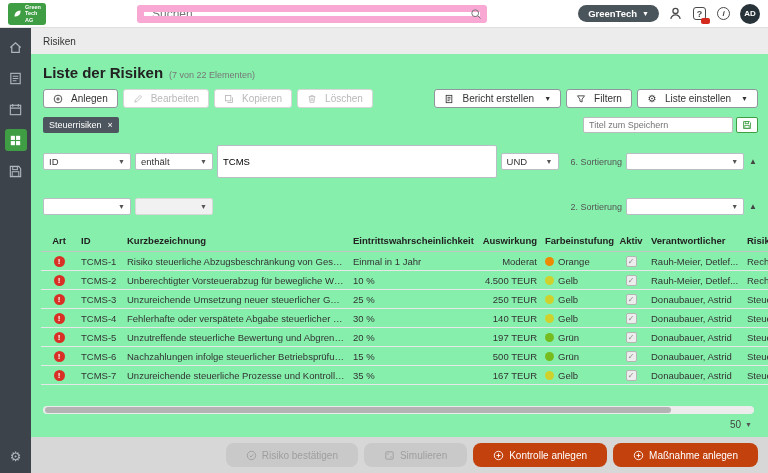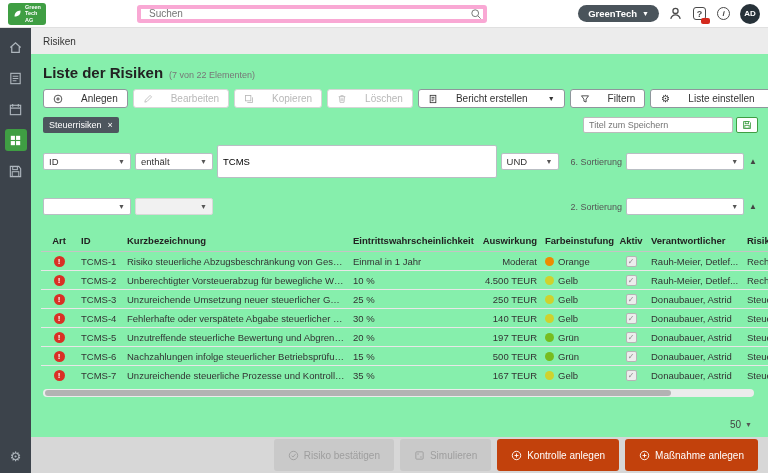--- a/index.html
+++ b/index.html
@@ -7,21 +7,21 @@
   body{font-family:"Liberation Sans",sans-serif;font-size:10px;color:#333;background:#ececec}
   .app{width:768px;height:473px;display:flex;flex-direction:column}
 
   
   .topbar{height:28px;background:#fff;border-bottom:1px solid #e0e0e0;display:flex;align-items:center;padding:0 8px;flex-shrink:0}
   .logo{display:flex;align-items:center;gap:3px;background:#3f9e43;border-radius:3px;padding:2px 5px;height:22px;cursor:pointer}
   .logo .leaf{width:9px;height:9px;display:flex}
   .logo-text{color:#fff;font-weight:bold;font-size:5.5px;line-height:1.15}
   .top-center{flex:1;display:flex;justify-content:center}
   .search-wrap{position:relative;width:350px}
-  .search-wrap input{width:100%;height:18px;border:4px solid #f9a8d4;border-radius:3px;font-size:10px;padding:0 22px 0 8px;color:#333;outline:none;font-family:"Liberation Sans",sans-serif}
+  .search-wrap input{width:100%;height:18px;border:7px solid #f9a8d4;border-radius:3px;font-size:12px;padding:0 22px 0 8px;color:#333;outline:none;font-family:"Liberation Sans",sans-serif}
   .search-ic{position:absolute;right:5px;top:3px;width:12px;height:12px;color:#777}
   .top-right{display:flex;align-items:center;gap:9px}
   .org-pill{background:#4a545b;color:#fff;border:none;border-radius:9px;height:17px;padding:0 10px;font-size:9.5px;font-weight:bold;display:flex;align-items:center;gap:5px;cursor:pointer;font-family:"Liberation Sans",sans-serif}
   .org-pill .chev{font-size:7px}
   .top-ic{width:15px;height:15px;color:#4a4a4a;display:flex;align-items:center;justify-content:center;cursor:pointer;position:relative}
   .sq-ic{width:13px;height:13px;border:1.2px solid #4a4a4a;border-radius:3px;font-size:9px;font-weight:bold;display:flex;align-items:center;justify-content:center}
   .rd-ic{width:13px;height:13px;border:1.2px solid #4a4a4a;border-radius:50%;font-size:8px;font-weight:bold;font-style:italic;display:flex;align-items:center;justify-content:center}
   .badge{position:absolute;right:-3px;bottom:-3px;width:9px;height:6px;background:#d42a1e;border-radius:2px}
   .avatar{width:20px;height:20px;border-radius:50%;background:#273239;color:#fff;font-size:8px;font-weight:bold;display:flex;align-items:center;justify-content:center;cursor:pointer}
 
@@ -38,21 +38,21 @@
   .breadcrumb{height:26px;display:flex;align-items:center;padding:0 12px;color:#333;flex-shrink:0}
   .panel{flex:1;background:#86efac;display:flex;flex-direction:column;min-height:0;overflow:hidden}
 
   .title-row{padding:10px 12px 8px;display:flex;align-items:baseline;gap:6px}
   .title-row h1{font-size:15px;font-weight:bold;color:#222}
   .count{font-size:9px;color:#777}
 
   
   .toolbar{display:flex;align-items:center;padding:0 10px 9px 12px;gap:5px}
   .tb-right{margin-left:auto;display:flex;gap:5px}
-  .tb-btn{display:inline-flex;align-items:center;gap:18px;height:19px;padding:0 9px;border:1px solid #8f969c;border-radius:3px;background:#fff;font-size:10px;color:#333;cursor:pointer;font-family:"Liberation Sans",sans-serif;white-space:nowrap}
+  .tb-btn{display:inline-flex;align-items:center;gap:8px;height:19px;padding:0 9px;border:1px solid #8f969c;border-radius:3px;background:#fff;font-size:10px;color:#333;cursor:pointer;font-family:"Liberation Sans",sans-serif;white-space:nowrap}
   .tb-btn.disabled{border-color:#d6d6d6;color:#b8b8b8;cursor:default}
   .tb-btn .chev{font-size:7px;margin-left:2px}
   .ic{width:10px;height:10px;display:inline-flex;align-items:center;justify-content:center}
   .ic svg{width:100%;height:100%}
 
   
   .filterbar{padding:0 10px 7px 12px;display:flex;flex-direction:column;gap:12px}
   .frow{display:flex;align-items:center;gap:4px}
   .tag{background:#4d565e;color:#fff;font-size:9px;padding:3px 6px;border-radius:2px;display:inline-flex;gap:6px;align-items:center;cursor:pointer}
   .tag .x{font-size:9px;cursor:pointer}
@@ -78,24 +78,24 @@
   .c4{width:64px;text-align:right}.c5{width:74px}.c6{width:32px;text-align:center}
   .c7{width:96px}.c8{width:54px}
   .ell{text-overflow:ellipsis}
   .alert{width:11px;height:11px;border-radius:50%;background:#d93025;color:#fff;font-weight:bold;font-size:8px;display:inline-flex;align-items:center;justify-content:center}
   .dot{width:9px;height:9px;border-radius:50%;display:inline-block;vertical-align:-1px;margin-right:4px}
   .cb{width:11px;height:11px;border:1px solid #b5b5b5;background:#ededed;border-radius:2px;color:#8b8b8b;font-size:8px;line-height:10px;display:inline-block;text-align:center;cursor:pointer}
 
   
   .hscroll{height:8px;margin:6px 14px 0 12px;background:#ececec;border-radius:4px;position:relative;flex-shrink:0}
   .hthumb{position:absolute;left:2px;top:1px;height:6px;width:88%;background:#b3b3b3;border-radius:3px;cursor:pointer}
-  .pagebar{display:flex;justify-content:flex-end;align-items:center;padding:22px 16px 7px;gap:4px;font-size:10px;color:#444;flex-shrink:0;cursor:pointer}
+  .pagebar{display:flex;justify-content:flex-end;align-items:center;padding:5px 16px 7px;gap:4px;font-size:10px;color:#444;flex-shrink:0;cursor:pointer}
   .pagebar .chev{font-size:7px;color:#555}
   .actionbar{height:36px;background:#d7d7d7;display:flex;align-items:center;justify-content:flex-end;gap:6px;padding:0 10px;flex-shrink:0}
-  .abtn{height:32px;display:inline-flex;align-items:center;gap:5px;padding:0 14px;border-radius:3px;border:none;font-size:10px;cursor:pointer;font-family:"Liberation Sans",sans-serif;white-space:nowrap}
+  .abtn{height:24px;display:inline-flex;align-items:center;gap:5px;padding:0 20px;border-radius:8px;border:none;font-size:10px;cursor:pointer;font-family:"Liberation Sans",sans-serif;white-space:nowrap}
   .abtn .ic{width:11px;height:11px}
   .abtn.primary{background:#c2410c;color:#fff}
   .abtn.disabled{background:#c9c9c9;color:#9e9e9e;cursor:default}
 </style>
 </head>
 <body>
 
 <div class="app">
 
   <header class="topbar">

